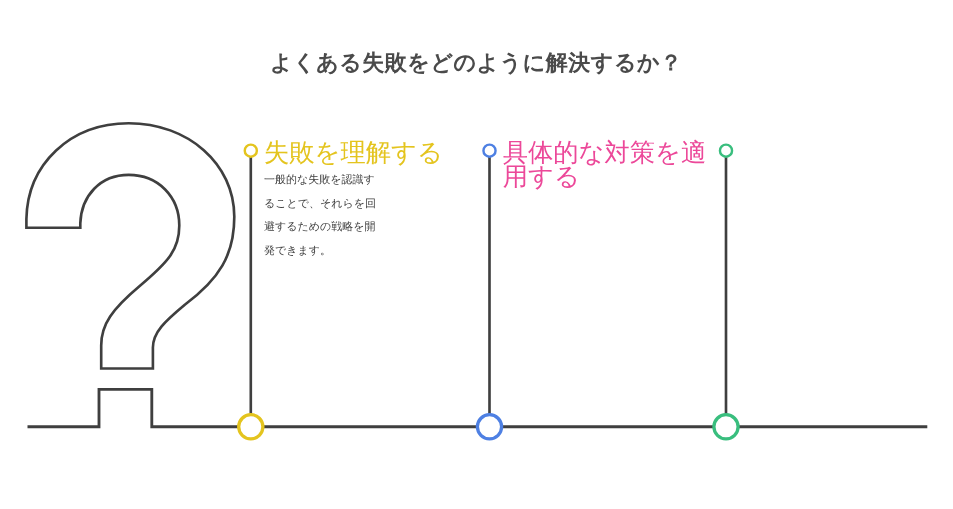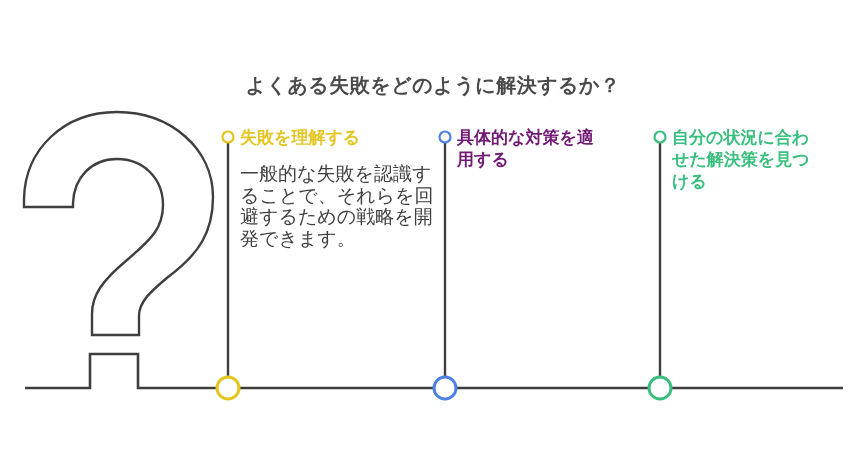--- a/index.html
+++ b/index.html
@@ -28,38 +28,38 @@
   }
   .step-col {
     position: absolute;
     top: 127px;
     width: 175px;
   }
   .step-col.c1 { left: 240px; }
   .step-col.c2 { left: 457px; }
   .step-col.c3 { left: 672px; }
   .step-title {
-    font-size: 17px;
-    font-weight: 700;
+    font-size: 23px;
+    font-weight: 400;
     line-height: 22px;
     white-space: pre;
   }
   .step-desc {
-    margin-top: 14px;
-    font-size: 19px;
+    margin-top: 4px;
+    font-size: 10px;
     line-height: 21.5px;
     white-space: pre;
   }
 </style>
 </head>
 <body>
 
 <div class="canvas">
 
-  <div class="title" style="color: rgb(74, 74, 74); margin-top: 28px;">よくある失敗をどのように解決するか？</div>
+  <div class="title" style="color: rgb(74, 74, 74);">よくある失敗をどのように解決するか？</div>
 
   <svg class="lineart" width="866" height="463" viewBox="0 0 866 463">
 
     <path d="M 24 207 L 24 199
              C 25 149 64 112 117 112
              C 171 112 213 149 213 197
              C 213 232 199 254 168 277
              C 150 292 139 302 139 316
              L 139 335 L 92 335 L 92 314
              C 92 295 102 281 127 260
@@ -85,23 +85,20 @@
 
   <div class="step-col c1">
     <div class="step-title" style="color: rgb(228, 196, 30);">失敗を理解する</div>
     <div class="step-desc" style="color: rgb(63, 63, 63);">一般的な失敗を認識す
 ることで、それらを回
 避するための戦略を開
 発できます。</div>
   </div>
 
   <div class="step-col c2">
-    <div class="step-title" style="color: #701a75;">具体的な対策を適
+    <div class="step-title" style="color: #ec4899;">具体的な対策を適
 用する</div>
   </div>
 
   <div class="step-col c3">
-    <div class="step-title" style="color: rgb(57, 190, 126);">自分の状況に合わ
-せた解決策を見つ
-ける</div>
   </div>
 
 </div>
 
 </body></html>

